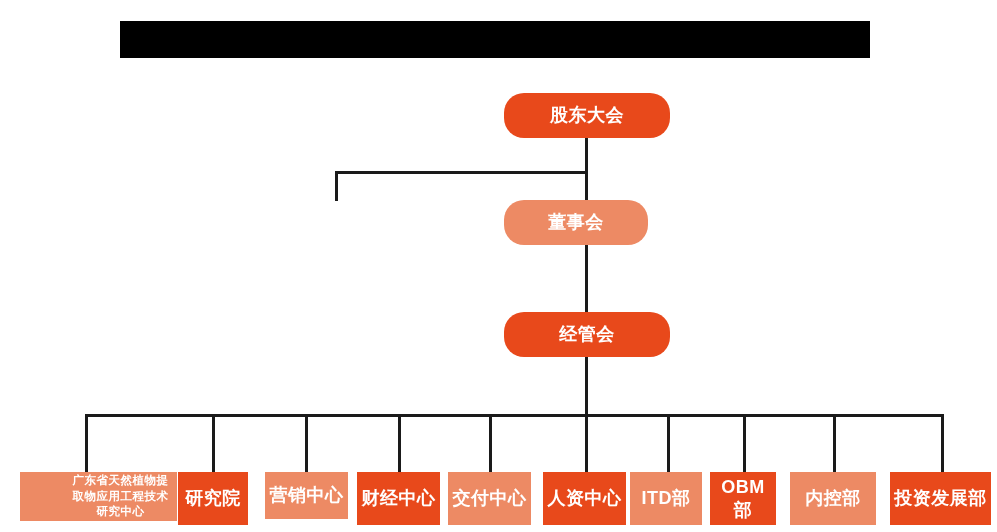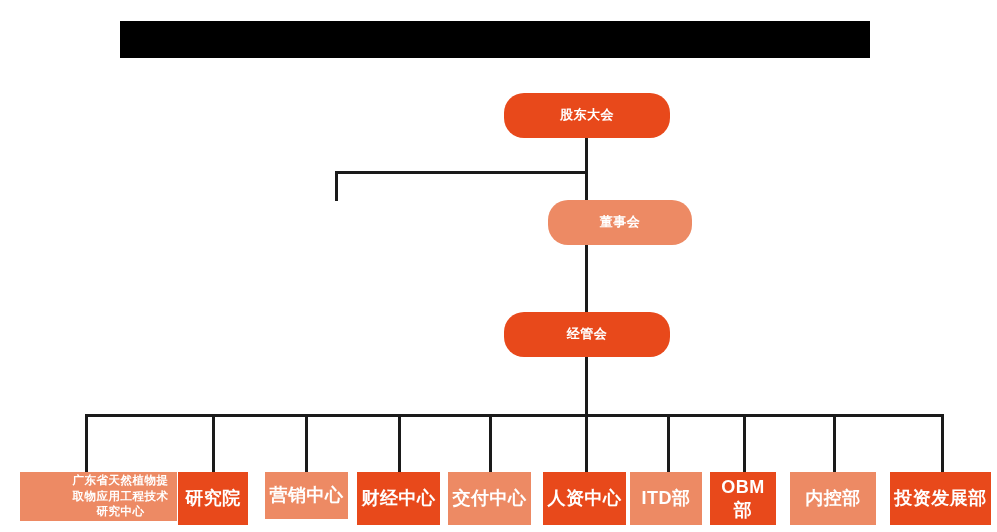--- a/index.html
+++ b/index.html
@@ -50,21 +50,21 @@
     letter-spacing: 0.5px;
     line-height: 1.25;
     padding: 2px 4px;
     user-select: none;
   }
   .node.dark  { background: #E8491B; }
   .node.light { background: #ED8A64; }
 
   .node.lvl-1,
   .node.lvl-2,
-  .node.lvl-3 { font-size: 13px; border-radius: 20px; }
+  .node.lvl-3 { font-size: 18px; border-radius: 20px; }
 
   .node.leaf       { font-size: 18px; }
   .node.leaf.multi { font-size: 11.5px; line-height: 1.35; }
 </style>
 </head>
 <body>
 
 <div id="canvas">
 
   <div class="redaction-bar"></div>
@@ -89,21 +89,21 @@
   <div class="line v" style="left:489px; top:414px; height:58px;"></div>
   <div class="line v" style="left:585px; top:414px; height:58px;"></div>
   <div class="line v" style="left:667px; top:414px; height:58px;"></div>
   <div class="line v" style="left:743px; top:414px; height:58px;"></div>
   <div class="line v" style="left:833px; top:414px; height:58px;"></div>
   <div class="line v" style="left:941px; top:414px; height:58px;"></div>
 
   <div class="node dark lvl-1" style="left:504px; top:93px; width:166px; height:45px;">股东大会</div>
 
 
-  <div class="node light lvl-2" style="left:504px; top:200px; width:144px; height:45px;margin-left:44px;">董事会</div>
+  <div class="node light lvl-2" style="left:504px; top:200px; width:144px; height:45px;">董事会</div>
 
   <div class="node dark lvl-3" style="left:504px; top:312px; width:166px; height:45px;">经管会</div>
 
   <div class="node light leaf multi" style="left:20px; top:472px; width:157px; height:49px;padding-left:48px;">广东省天然植物提取物应用工程技术研究中心</div>
 
   <div class="node dark leaf" style="left:178px; top:472px; width:70px; height:53px;">研究院</div>
 
   <div class="node light leaf" style="left:265px; top:472px; width:83px; height:47px;">营销中心</div>
 
   <div class="node dark leaf" style="left:357px; top:472px; width:83px; height:53px;">财经中心</div>

